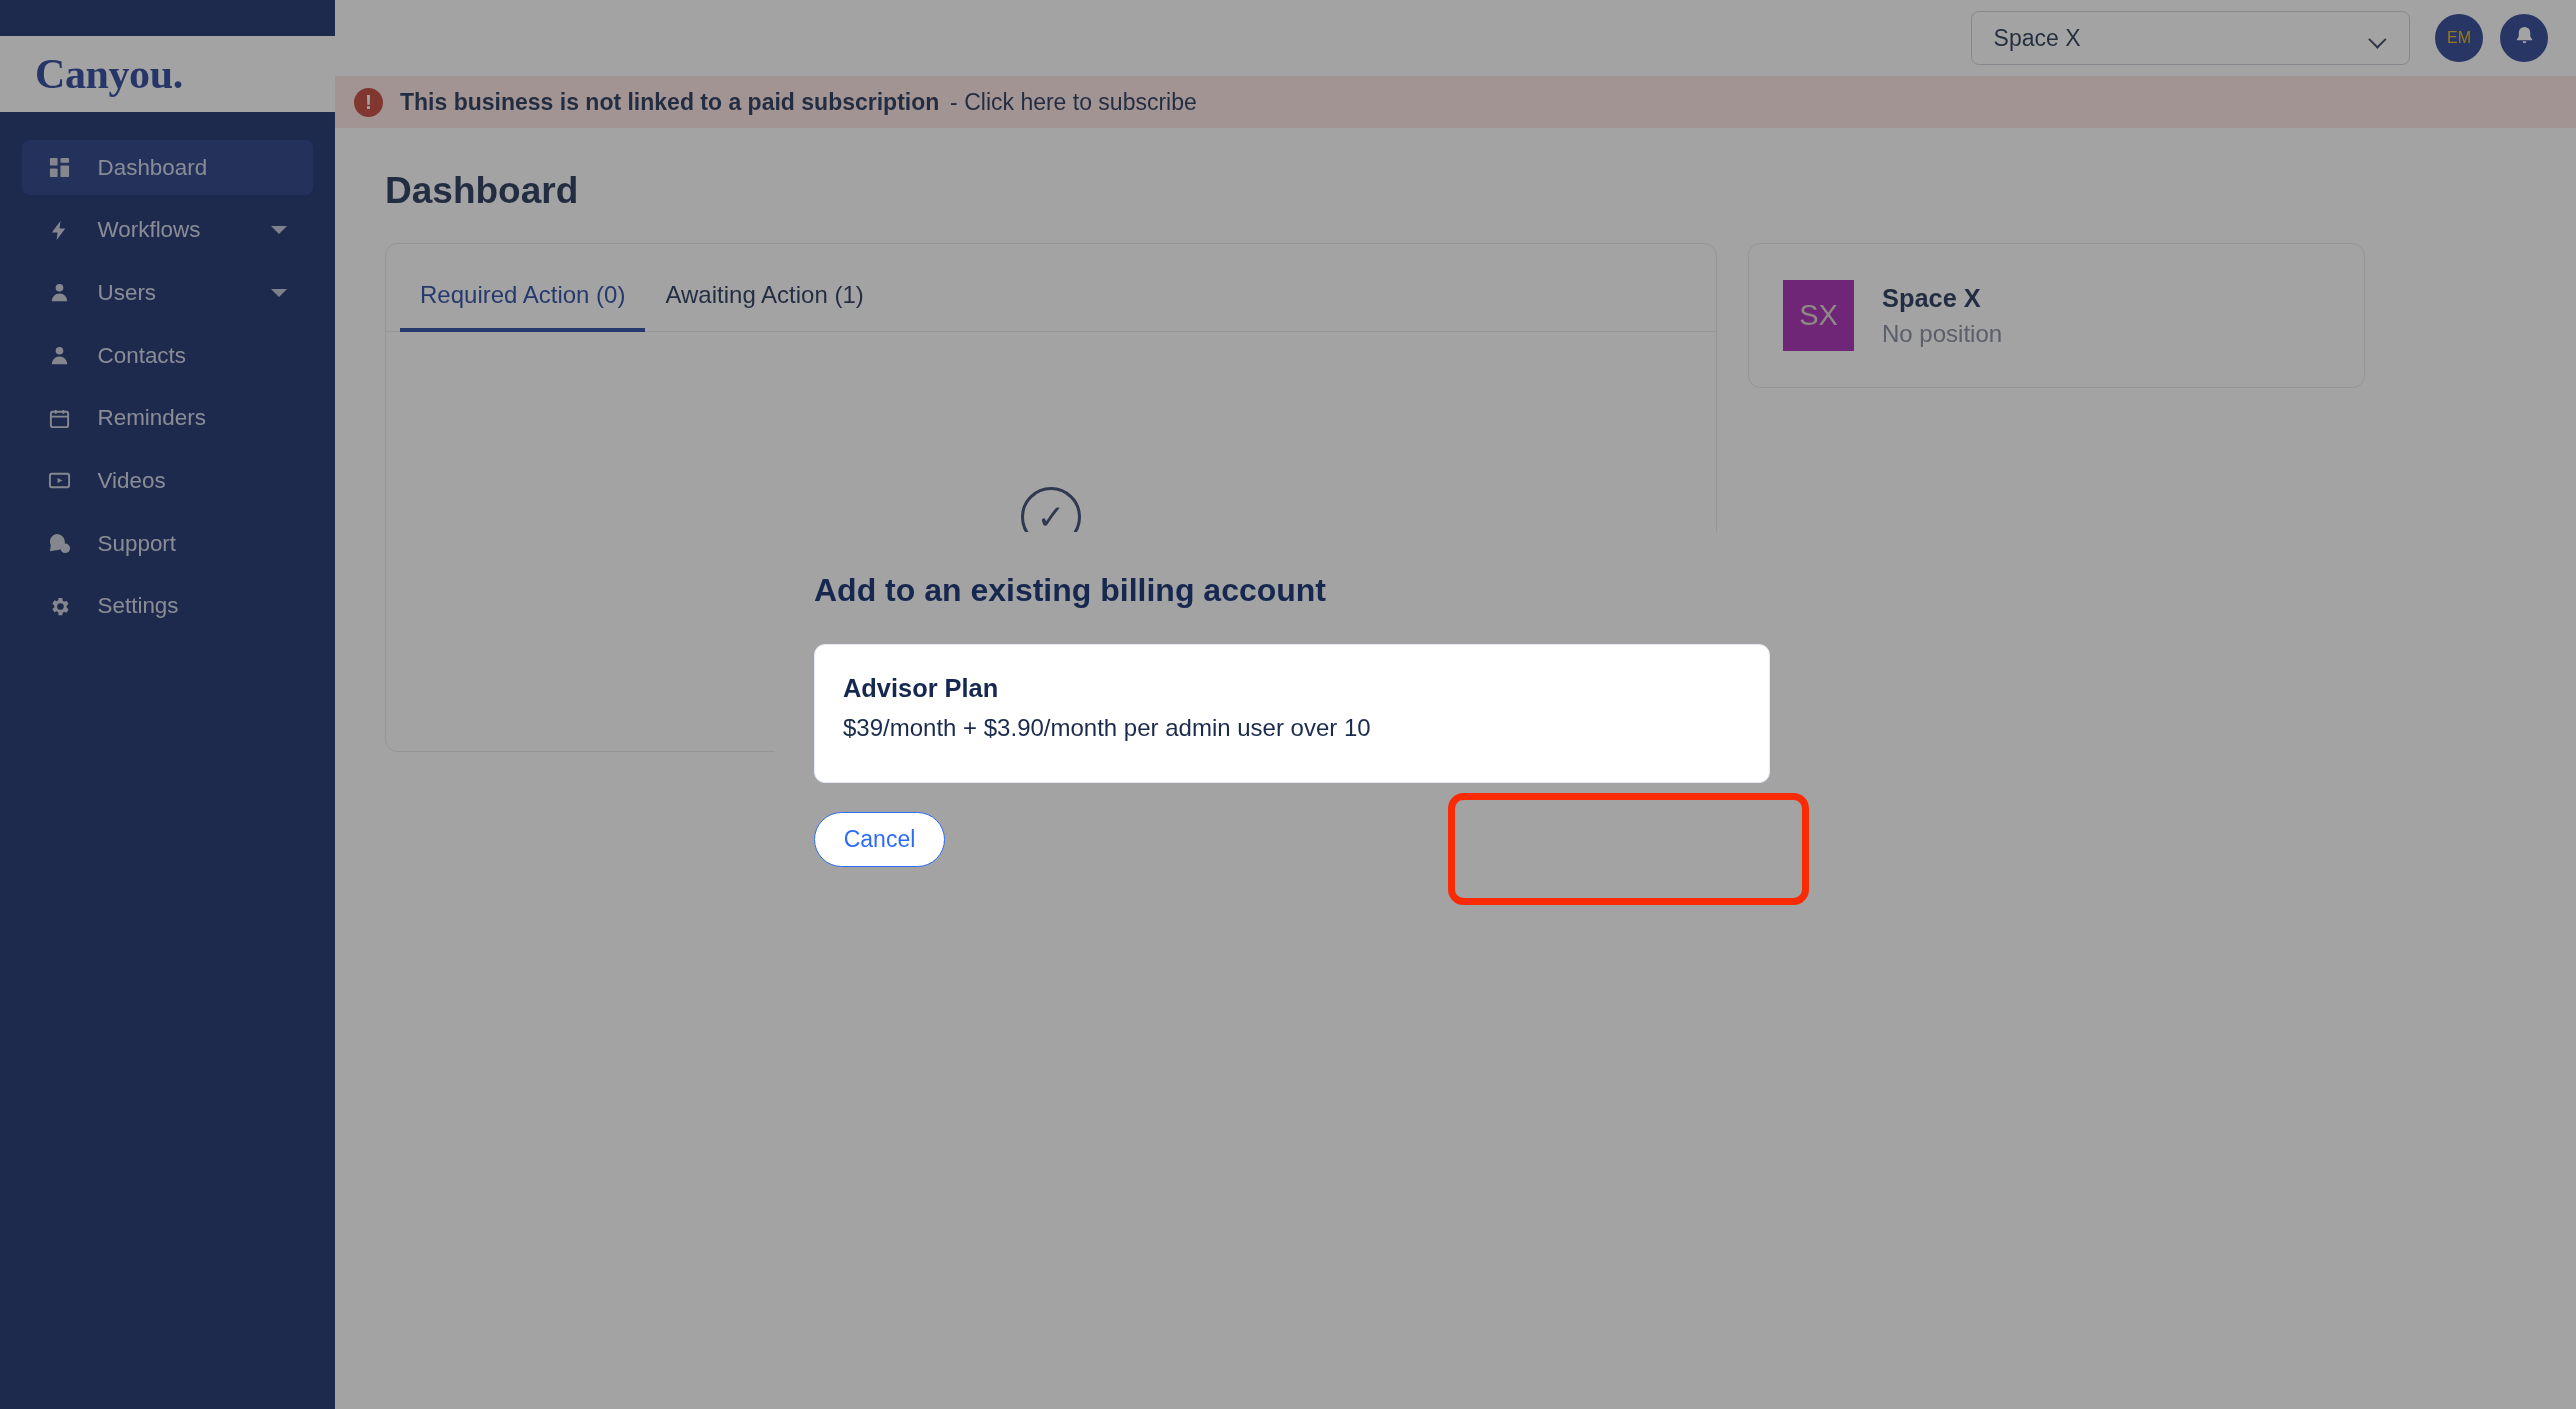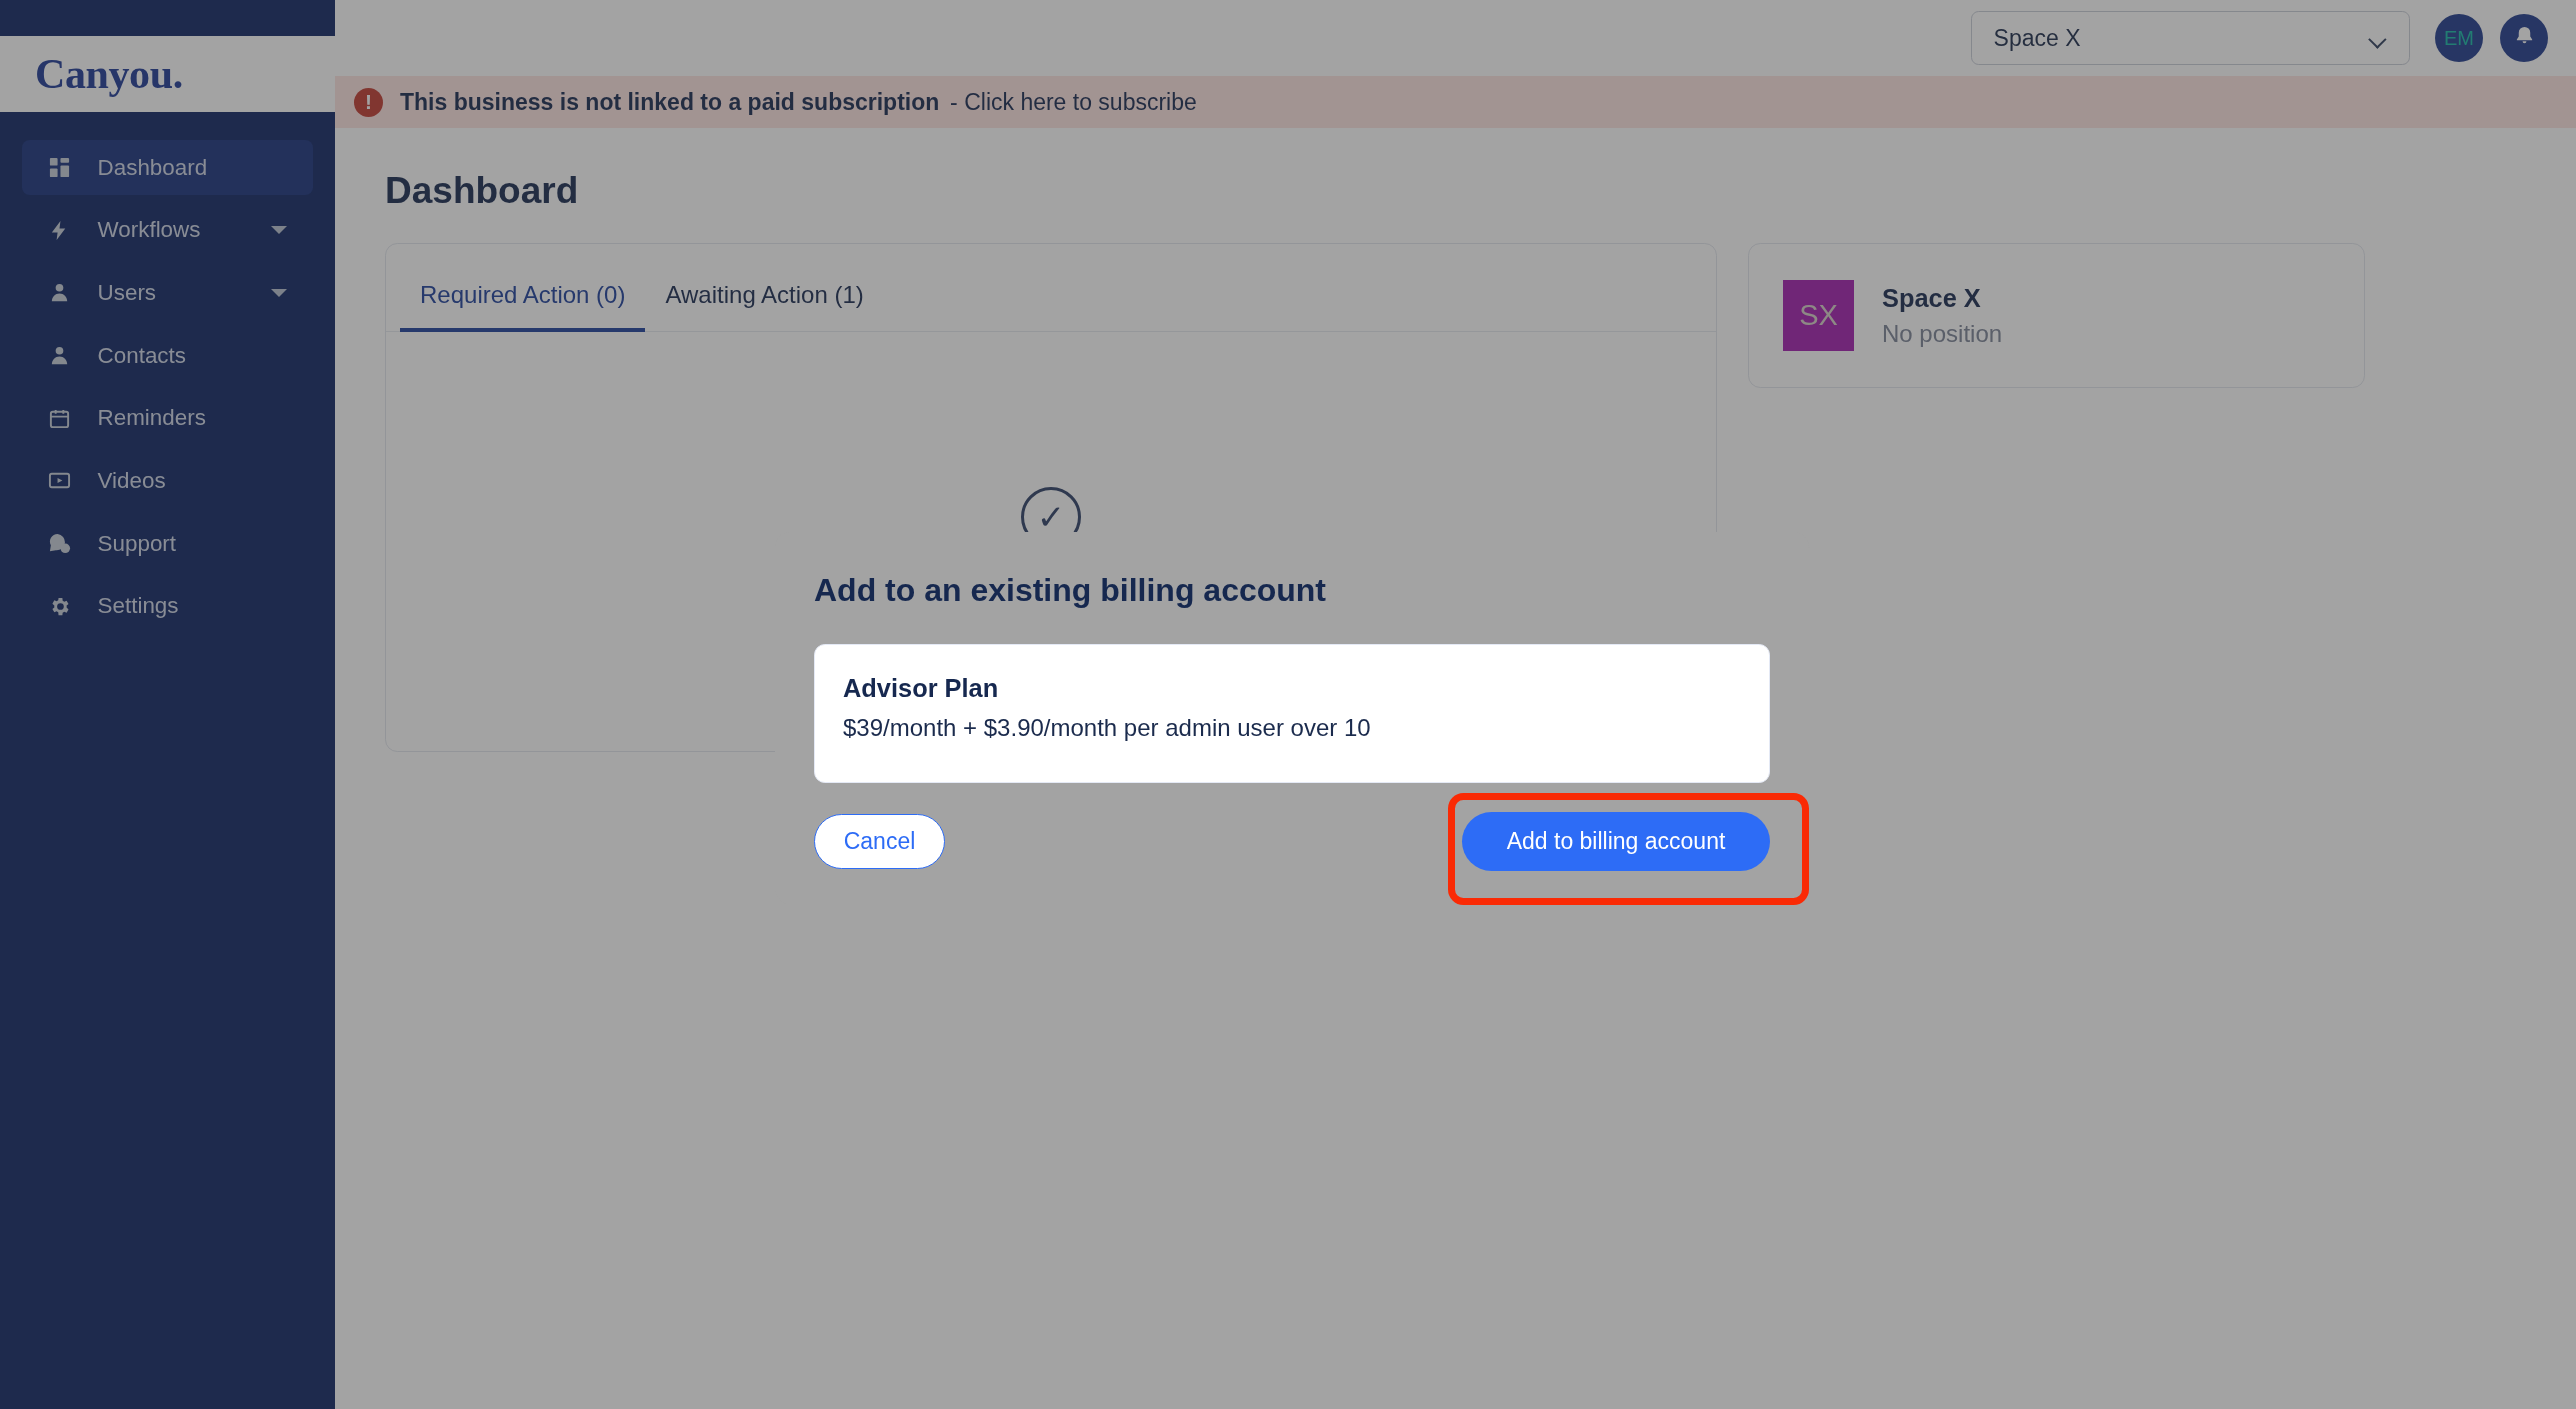--- a/index.html
+++ b/index.html
@@ -120,22 +120,22 @@
     left: 0.8px; top: 0;
     width: 10.8px; height: 10.8px;
     border-right: 2.7px solid #2d3c5c;
     border-bottom: 2.7px solid #2d3c5c;
     transform: rotate(45deg);
   }
   .avatar-circle {
     width: 48px; height: 48px;
     border-radius: 50%;
     background: #1e3a8c;
-    color: #14b8a6;
-    font-size: 20px;
+    color: #eab308;
+    font-size: 16px;
     display: flex;
     align-items: center;
     justify-content: center;
     margin-left: 25px;
     cursor: pointer;
   }
   .bell-circle {
     width: 48px; height: 48px;
     border-radius: 50%;
     background: #1e3a8c;
@@ -510,20 +510,19 @@
   <div class="overlay"></div>
 
   <div class="modal">
     <div class="modal-title">Add to an existing billing account</div>
     <div class="plan-box">
       <div class="plan-name">Advisor Plan</div>
       <div class="plan-price">$39/month + $3.90/month per admin user over 10</div>
     </div>
     <div class="modal-actions">
       <button class="btn-cancel">Cancel</button>
-      <button class="btn-primary">Add to billing account</button>
     </div>
   </div>
 
   <div class="hl-box"></div>
 
 </div>
 
 
 </body></html>

